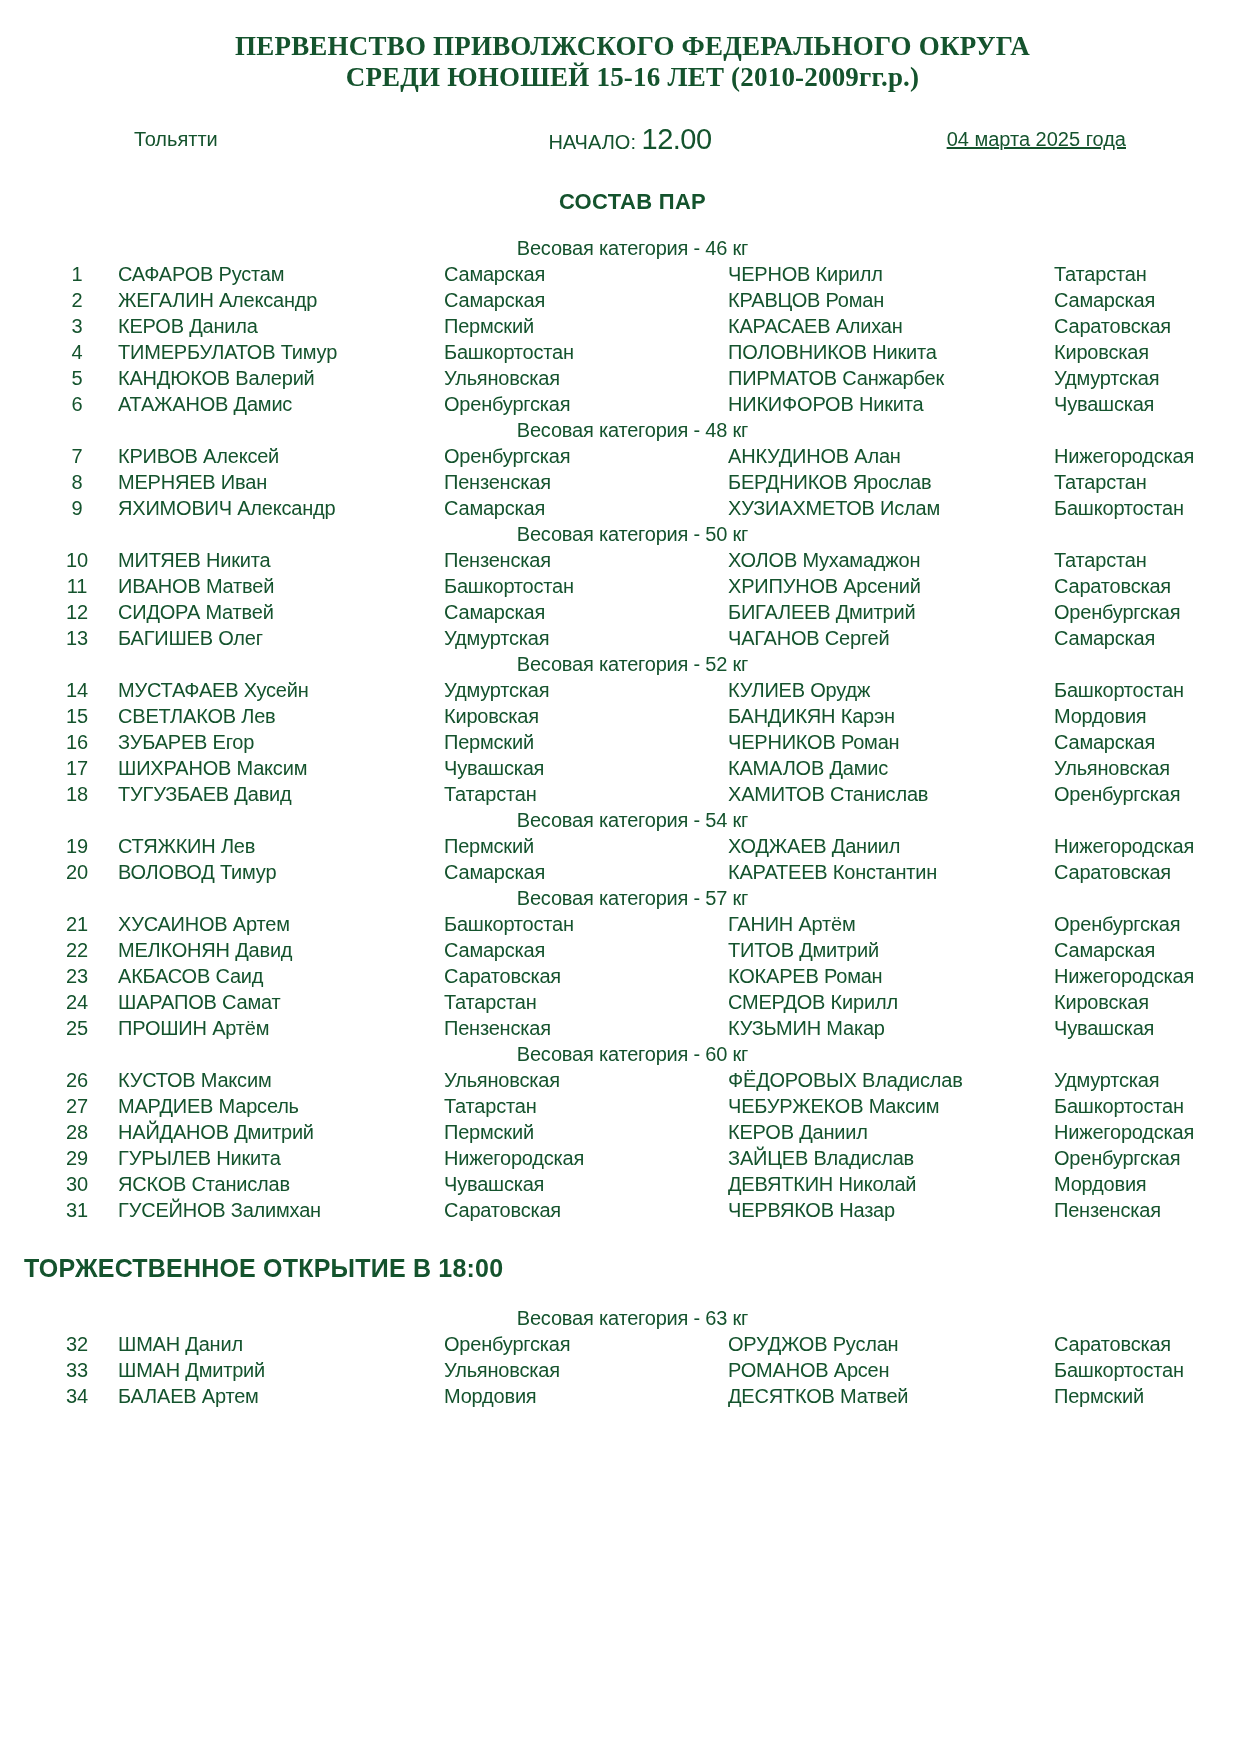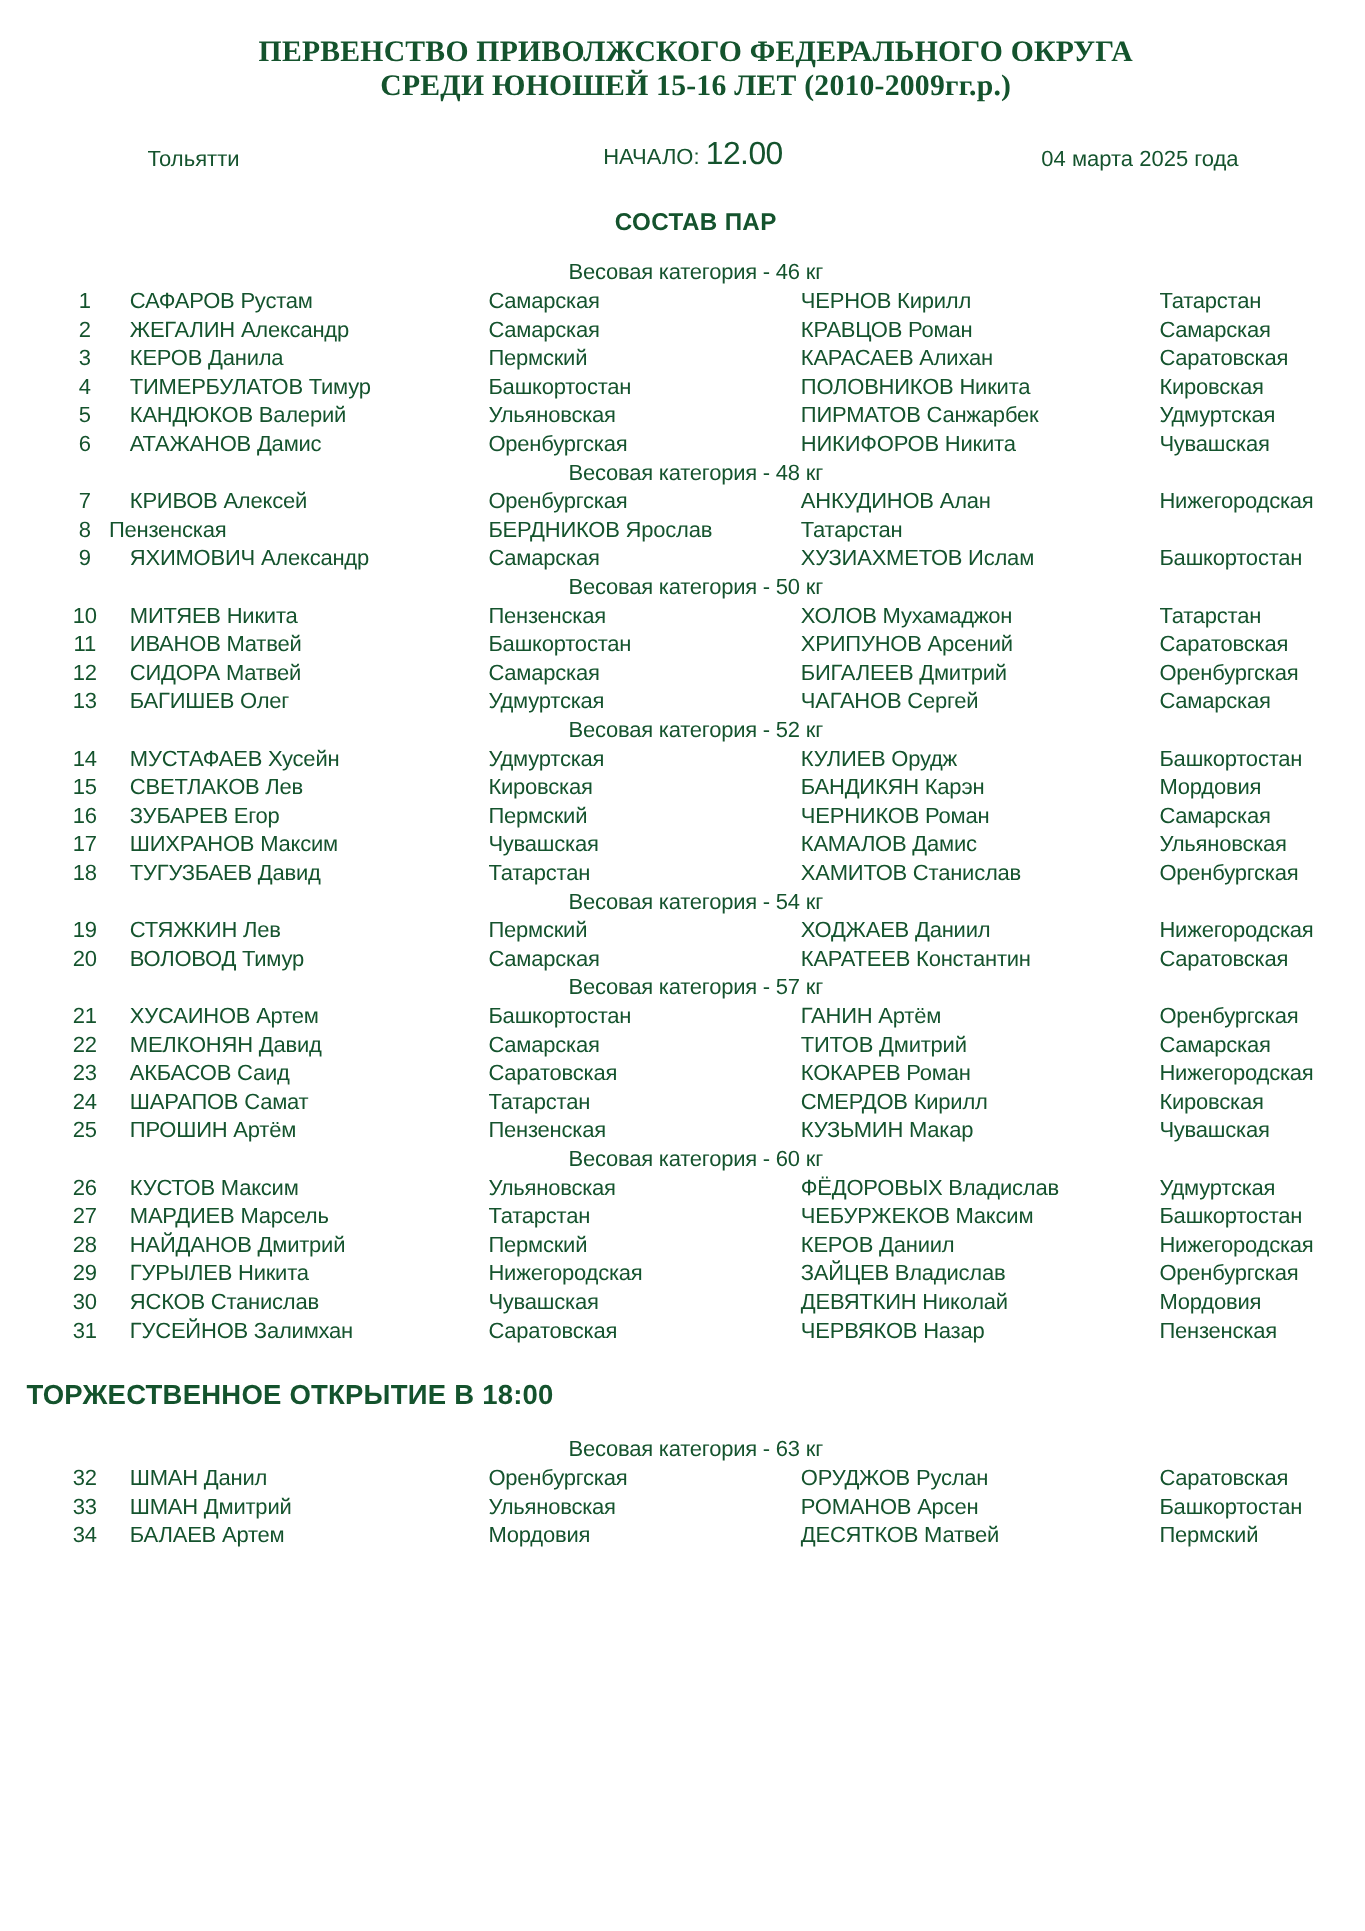--- a/index.html
+++ b/index.html
@@ -21,27 +21,27 @@
     text-align: center;
     font-family: "Liberation Serif", serif;
     font-weight: bold;
     font-size: 27px;
     line-height: 31px;
     letter-spacing: 0.2px;
   }
   .info-row {
     margin: 28px 0 0 24px;
     display: flex;
-    align-items: flex-end;
+    align-items: center;
     height: 36px;
   }
   .info-city  { flex: 1 1 0; padding-left: 110px; font-size: 20px; }
   .info-start { flex: 0 0 auto; font-weight: normal; font-size: 20px; }
   .info-start .start-time { font-size: 29px; letter-spacing: -0.5px; }
-  .info-date  { flex: 1 1 0; text-align: right; padding-right: 115px; font-size: 20px; }
+  .info-date  { flex: 1 1 0; text-align: right; padding-right: 115px; font-size: 20px; text-decoration: underline; }
   .section-title {
     margin: 32px 0 0 24px;
     text-align: center;
     font-weight: bold;
     font-size: 22px;
     line-height: 26px;
     letter-spacing: 0.3px;
   }
   
   #sections-root { margin-top: 20px; }
@@ -153,20 +153,21 @@
   <div class="pair-row">
     <div class="num">7</div>
     <div class="name1">КРИВОВ Алексей</div>
     <div class="reg1">Оренбургская</div>
     <div class="name2">АНКУДИНОВ Алан</div>
     <div class="reg2">Нижегородская</div>
   </div>
 
   <div class="pair-row">
     <div class="num">8</div>
+    <div class="name1">МЕРНЯЕВ Иван</div>
     <div class="reg1">Пензенская</div>
     <div class="name2">БЕРДНИКОВ Ярослав</div>
     <div class="reg2">Татарстан</div>
   </div>
 
   <div class="pair-row">
     <div class="num">9</div>
     <div class="name1">ЯХИМОВИЧ Александр</div>
     <div class="reg1">Самарская</div>
     <div class="name2">ХУЗИАХМЕТОВ Ислам</div>

